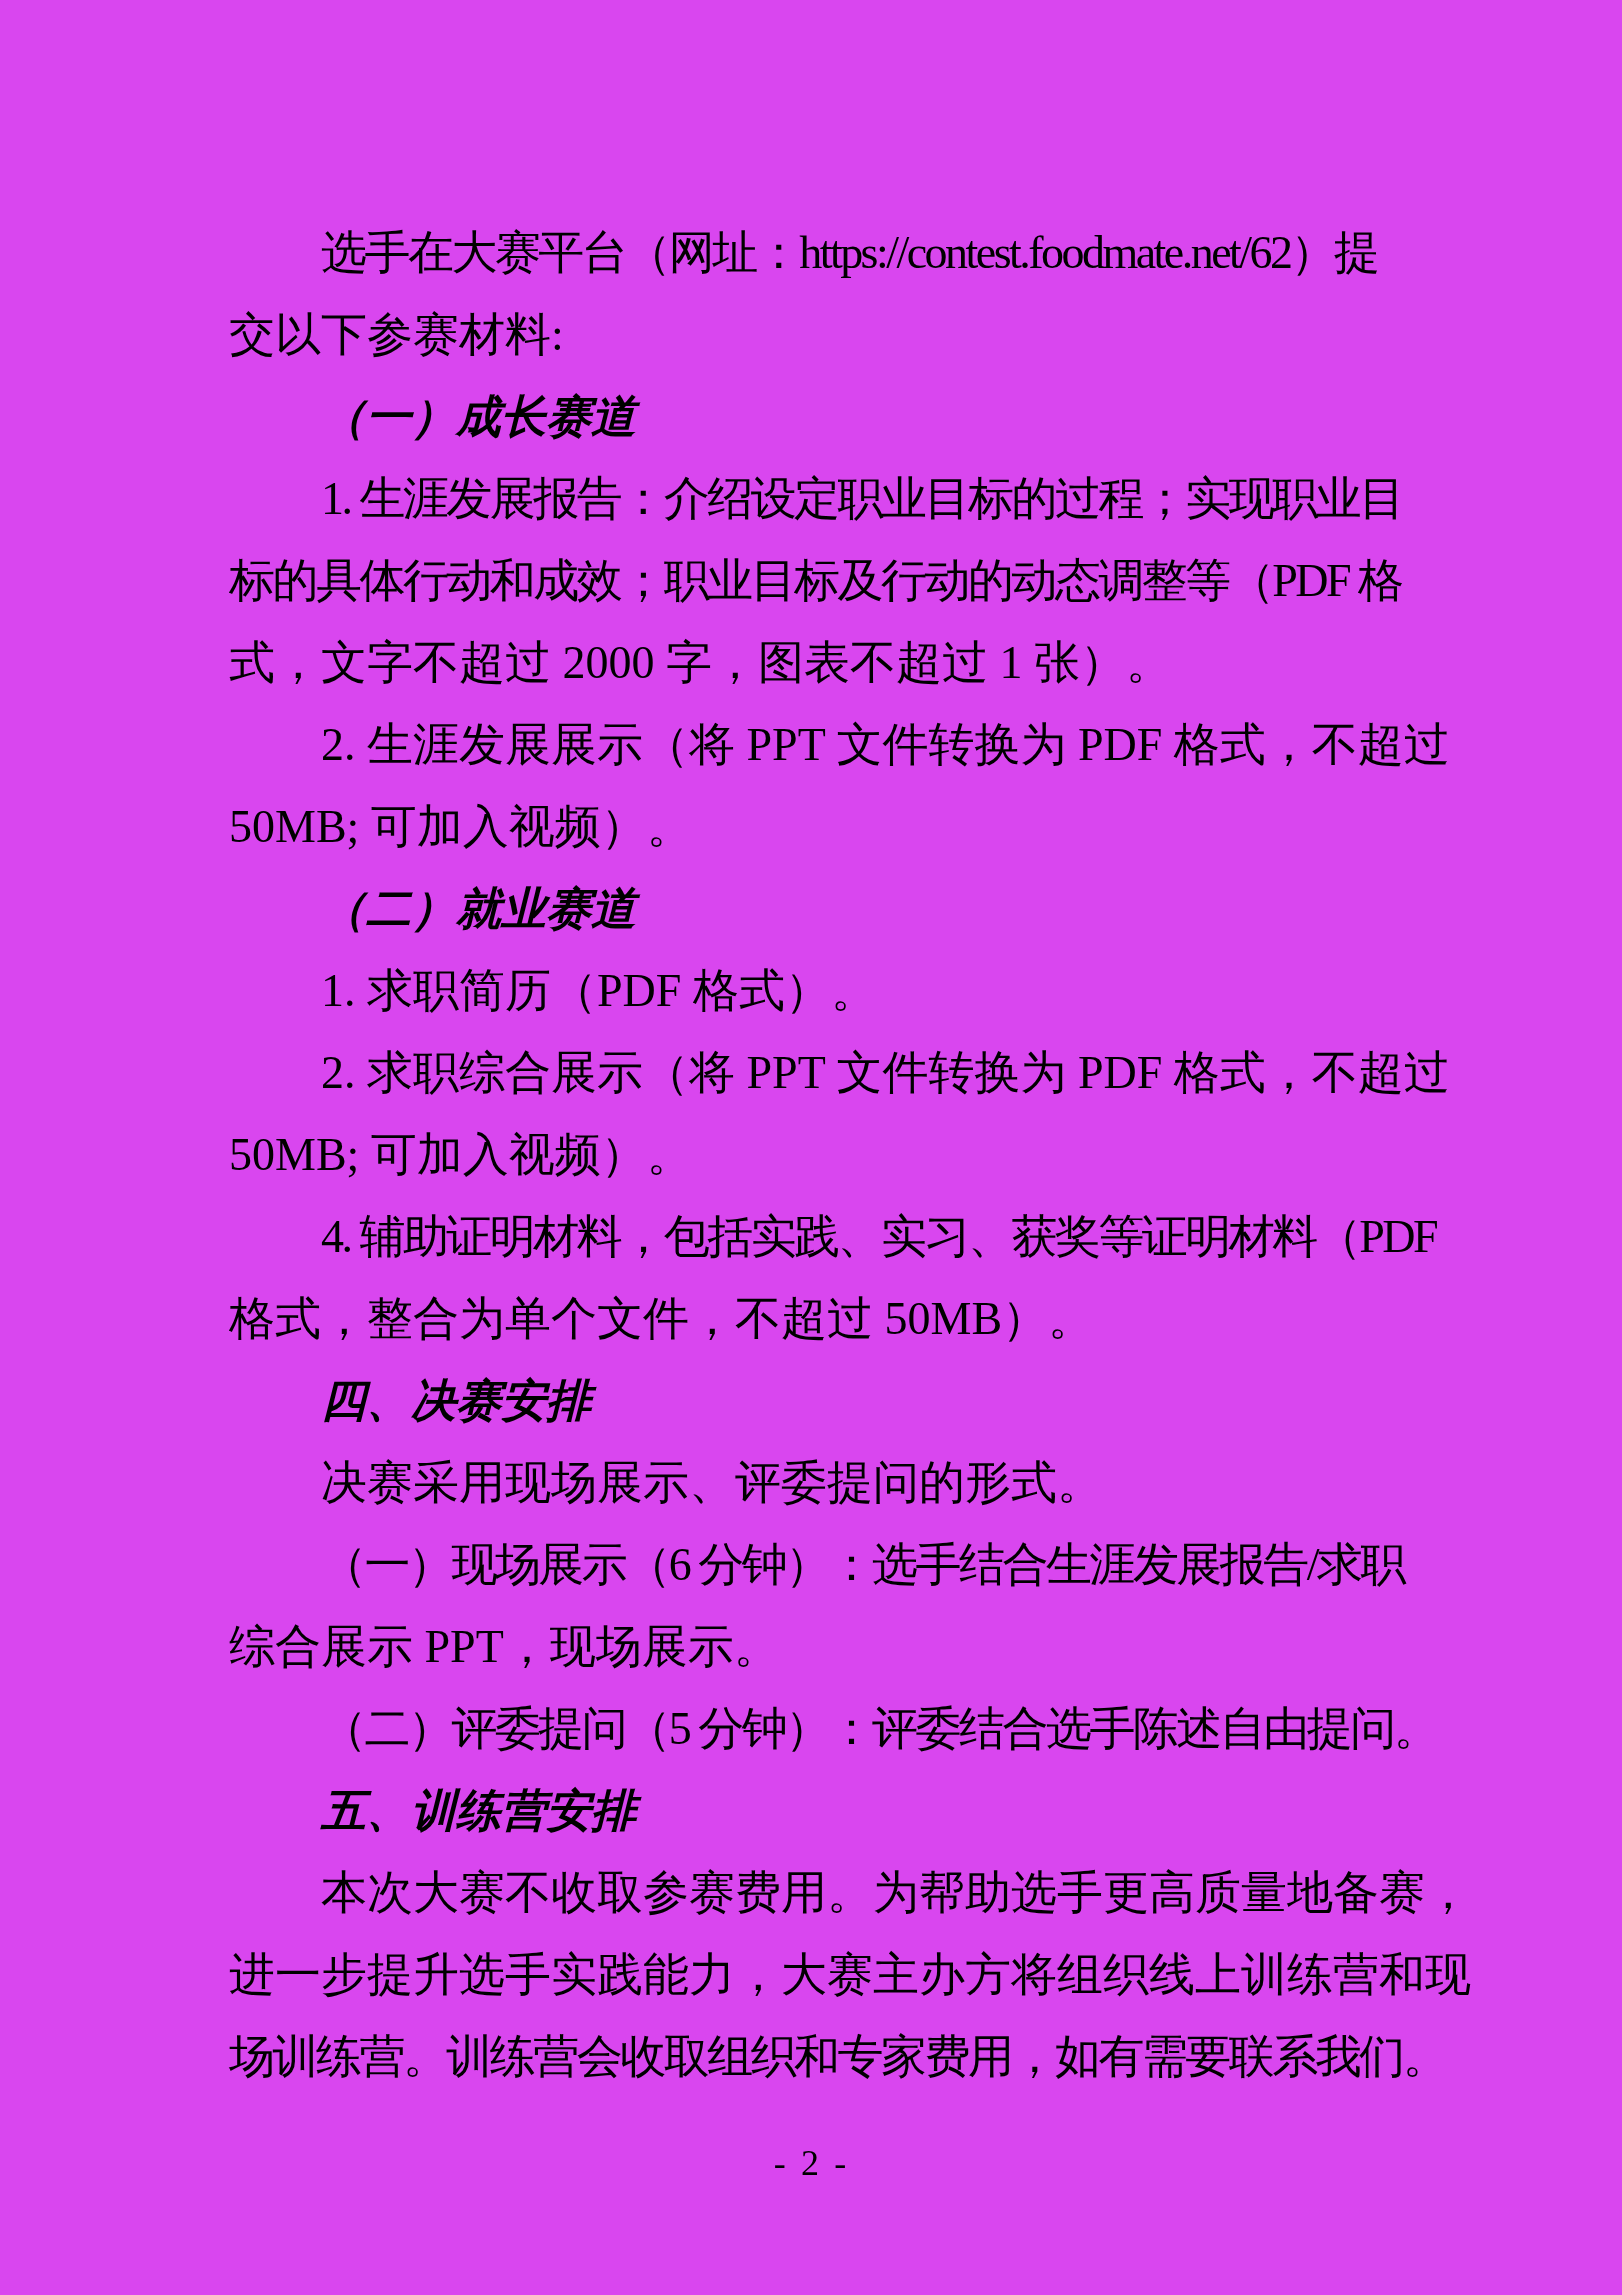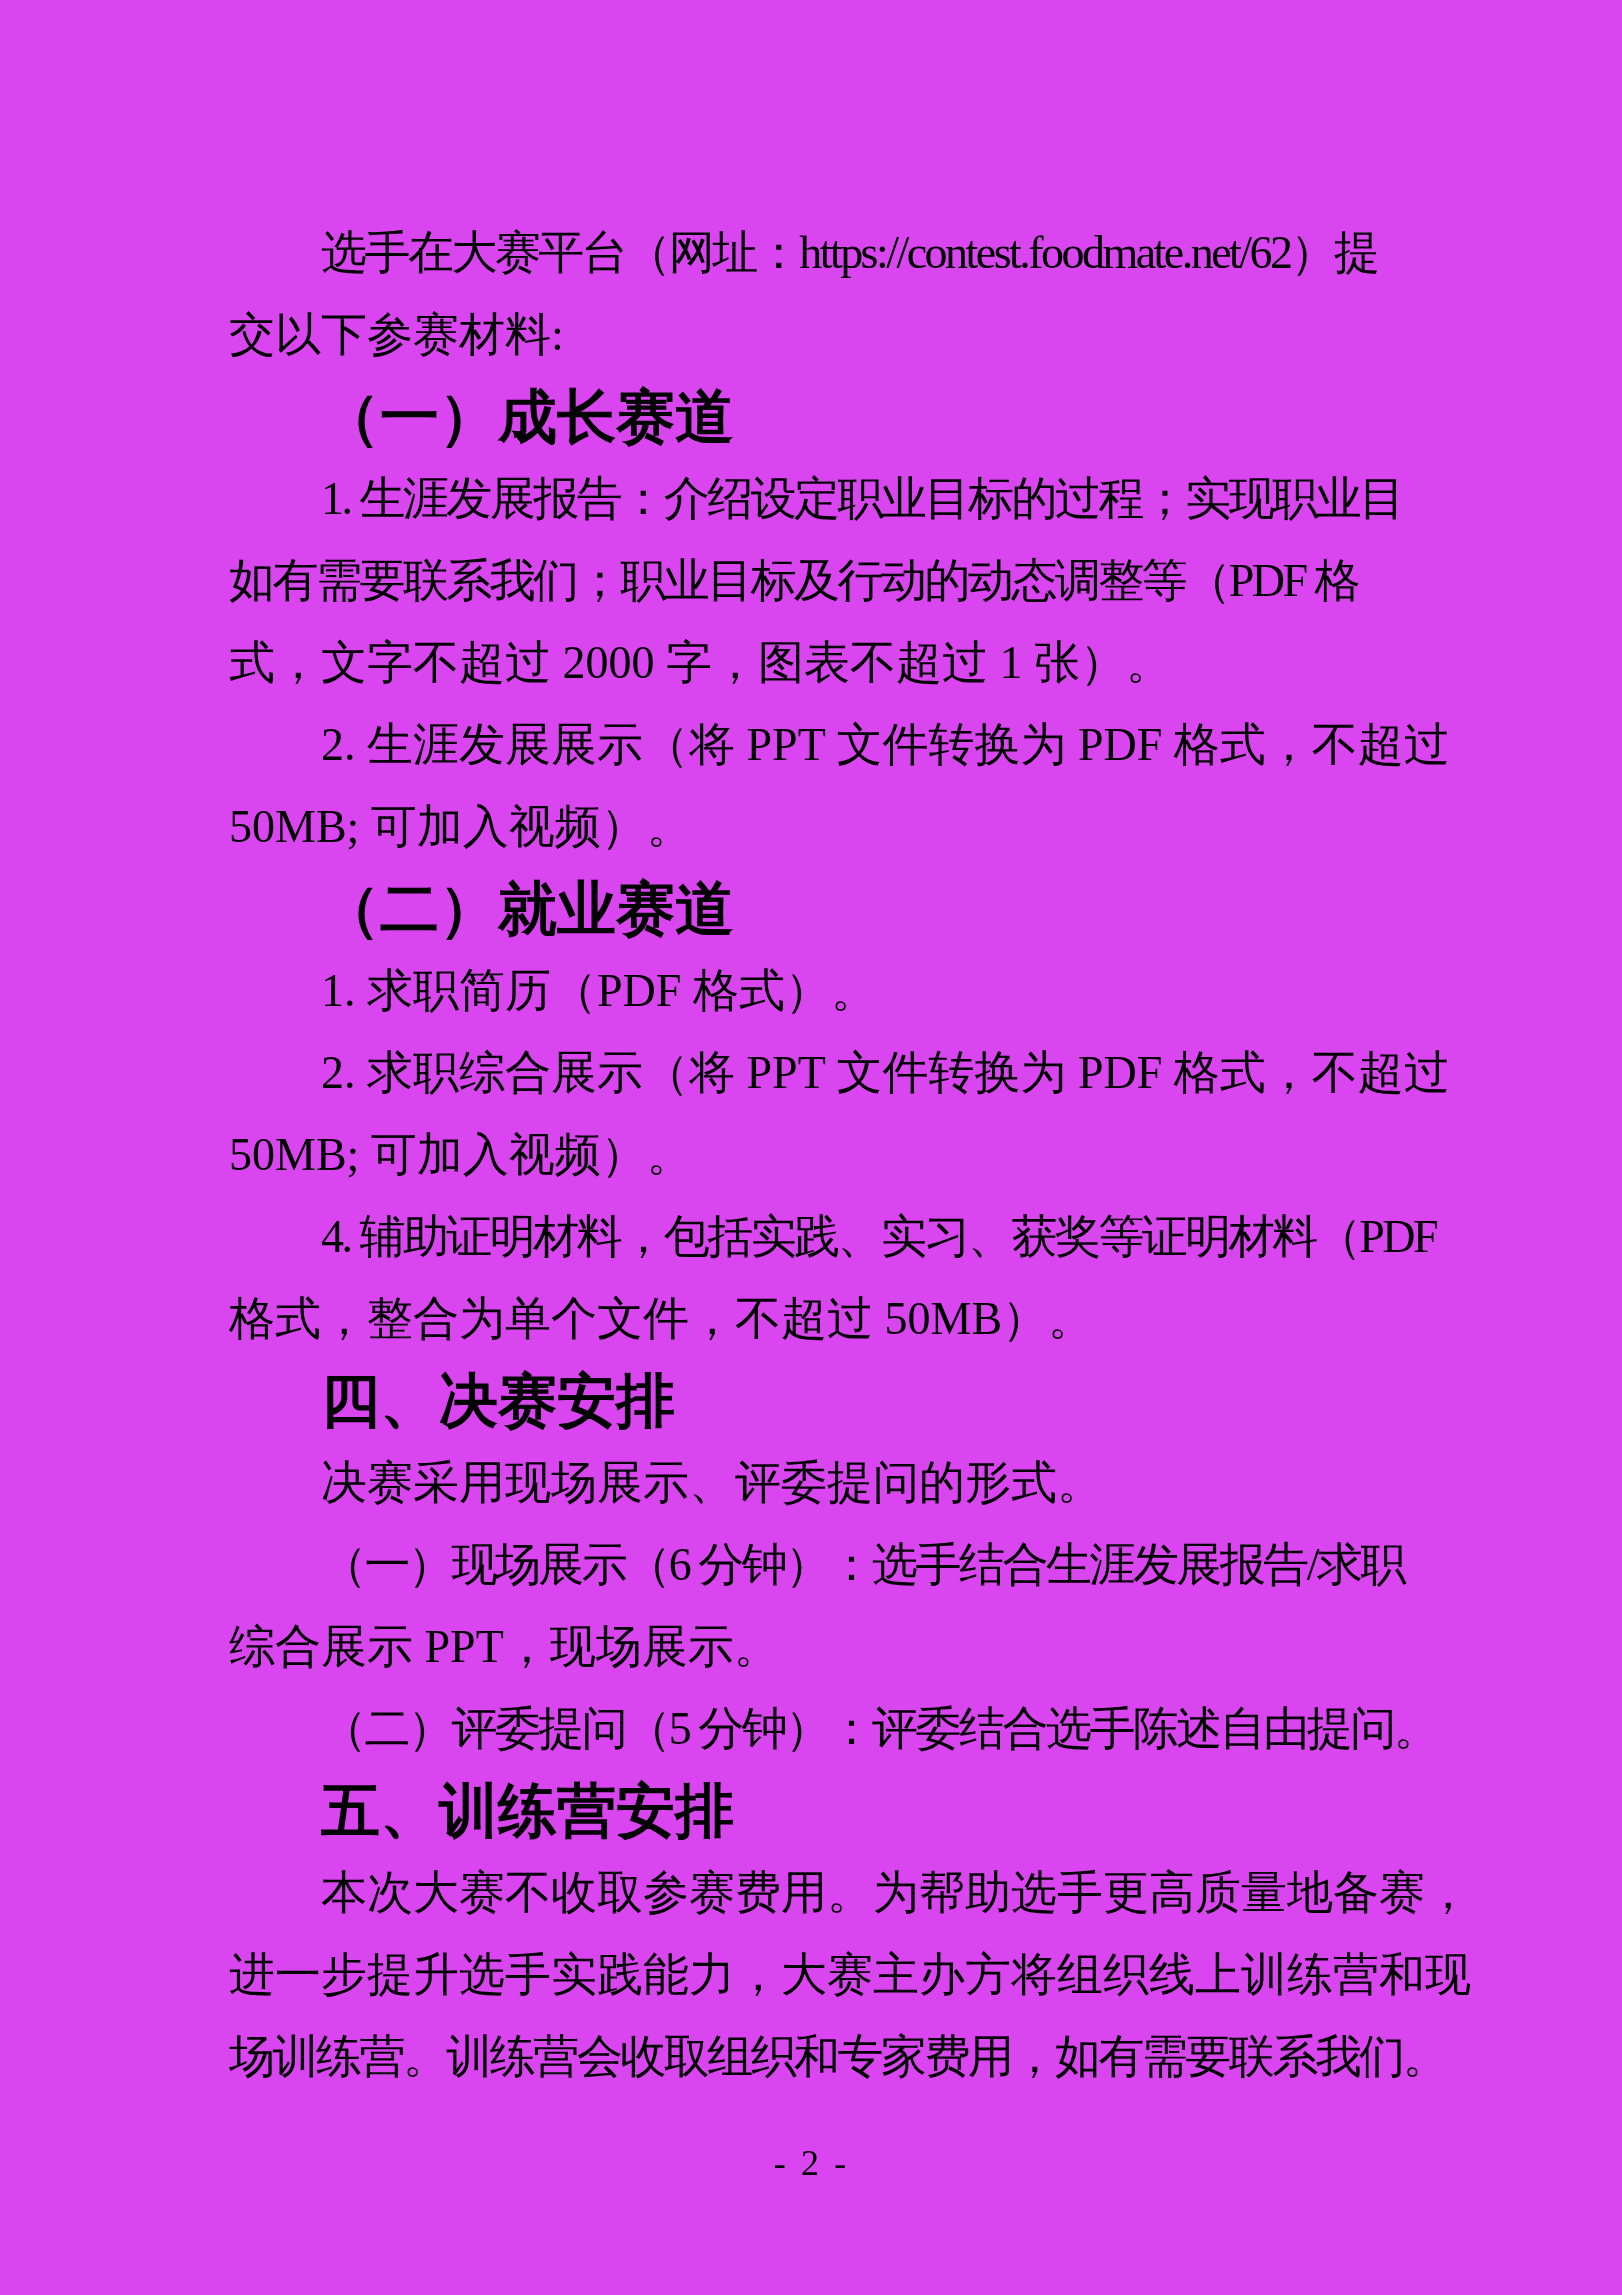--- a/index.html
+++ b/index.html
@@ -34,21 +34,22 @@
     line-height: 82px;
     font-size: 46px;
     white-space: nowrap;
     letter-spacing: 0;
   }
   .line.indent {
     text-indent: 92px;
   }
   .line.bold {
     font-weight: bold;
-    font-size: 59px;
+    font-size: 45px;
+    font-style: italic;
   }
   .line.tight {
     letter-spacing: -0.055em;
   }
   .footer {
     position: absolute;
     left: 0;
     top: 2145px;
     width: 1623px;
     text-align: center;
@@ -61,21 +62,21 @@
 </style>
 </head>
 <body style="background: rgb(255, 255, 255); color: rgb(0, 0, 0);">
 
 <div class="page">
   <div class="doc-body" id="doc-body">
       <div class="line indent tight">选手在大赛平台（网址：https://contest.foodmate.net/62）提</div>
       <div class="line">交以下参赛材料:</div>
       <div class="line indent bold">（一）成长赛道</div>
       <div class="line indent tight">1. 生涯发展报告：介绍设定职业目标的过程；实现职业目</div>
-      <div class="line tight">如有需要联系我们；职业目标及行动的动态调整等（PDF 格</div>
+      <div class="line tight">标的具体行动和成效；职业目标及行动的动态调整等（PDF 格</div>
       <div class="line">式，文字不超过 2000 字，图表不超过 1 张）。</div>
       <div class="line indent">2. 生涯发展展示（将 PPT 文件转换为 PDF 格式，不超过</div>
       <div class="line">50MB; 可加入视频）。</div>
       <div class="line indent bold">（二）就业赛道</div>
       <div class="line indent">1. 求职简历（PDF 格式）。</div>
       <div class="line indent">2. 求职综合展示（将 PPT 文件转换为 PDF 格式，不超过</div>
       <div class="line">50MB; 可加入视频）。</div>
       <div class="line indent tight">4. 辅助证明材料，包括实践、实习、获奖等证明材料（PDF</div>
       <div class="line">格式，整合为单个文件，不超过 50MB）。</div>
       <div class="line indent bold">四、决赛安排</div>

